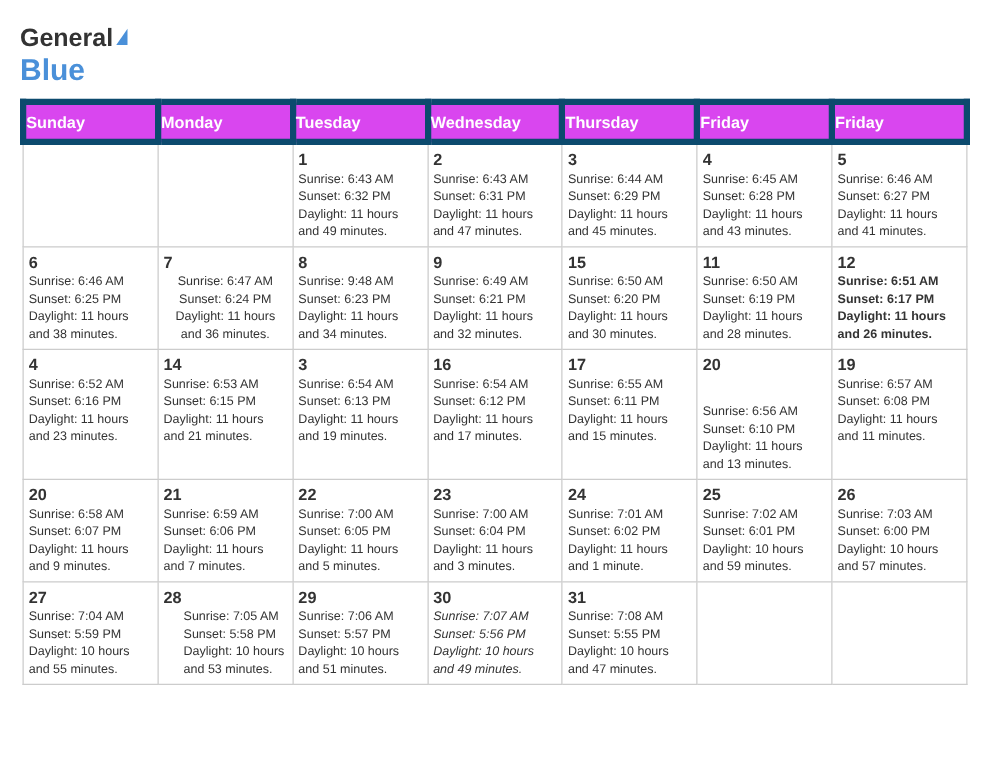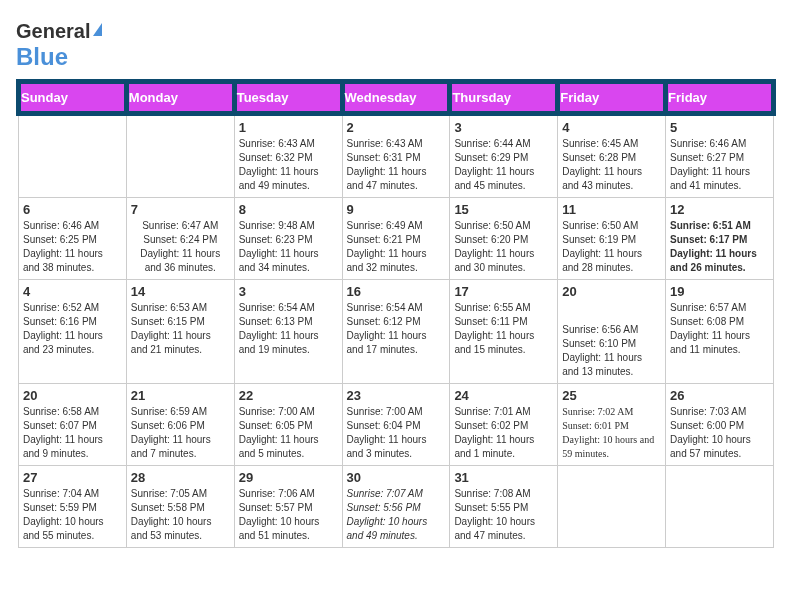--- a/index.html
+++ b/index.html
@@ -258,41 +258,41 @@
 Daylight: 11 hours and 3 minutes.</div>
         </td>
         <td>
           <span class="day-number">24</span>
           <div class="day-info" style="white-space: pre-line;">Sunrise: 7:01 AM
 Sunset: 6:02 PM
 Daylight: 11 hours and 1 minute.</div>
         </td>
         <td>
           <span class="day-number">25</span>
-          <div class="day-info" style="white-space: pre-line; font-family: Liberation Serif, serif;">Sunrise: 7:02 AM
+          <div class="day-info" style="white-space: pre-line;">Sunrise: 7:02 AM
 Sunset: 6:01 PM
 Daylight: 10 hours and 59 minutes.</div>
         </td>
         <td>
           <span class="day-number">26</span>
           <div class="day-info" style="white-space: pre-line;">Sunrise: 7:03 AM
 Sunset: 6:00 PM
 Daylight: 10 hours and 57 minutes.</div>
         </td>
       </tr>
       <tr class="week-row">
         <td>
           <span class="day-number">27</span>
           <div class="day-info" style="white-space: pre-line;">Sunrise: 7:04 AM
 Sunset: 5:59 PM
 Daylight: 10 hours and 55 minutes.</div>
         </td>
         <td>
           <span class="day-number">28</span>
-          <div class="day-info" style="white-space: pre-line;">Sunrise: 7:05 AM
+          <div class="day-info" style="white-space: pre-line; margin-left: 16px;">Sunrise: 7:05 AM
 Sunset: 5:58 PM
 Daylight: 10 hours and 53 minutes.</div>
         </td>
         <td>
           <span class="day-number">29</span>
           <div class="day-info" style="white-space: pre-line;">Sunrise: 7:06 AM
 Sunset: 5:57 PM
 Daylight: 10 hours and 51 minutes.</div>
         </td>
         <td>

